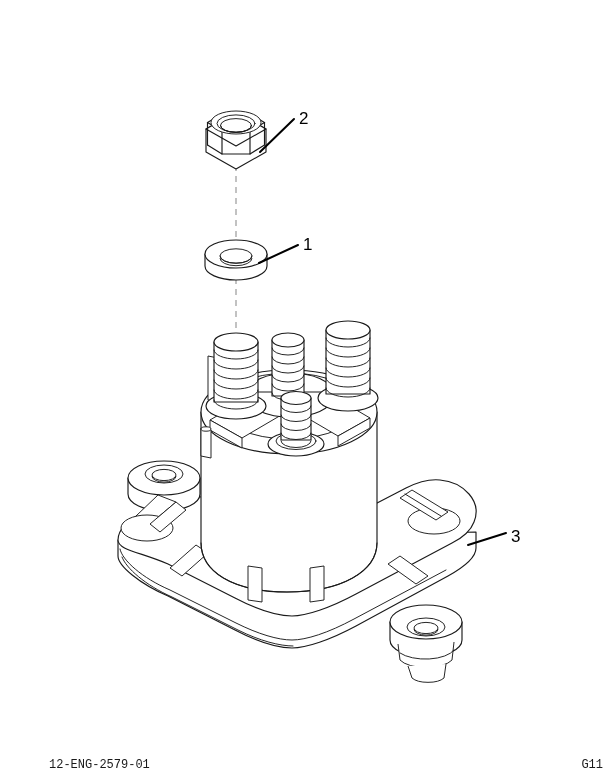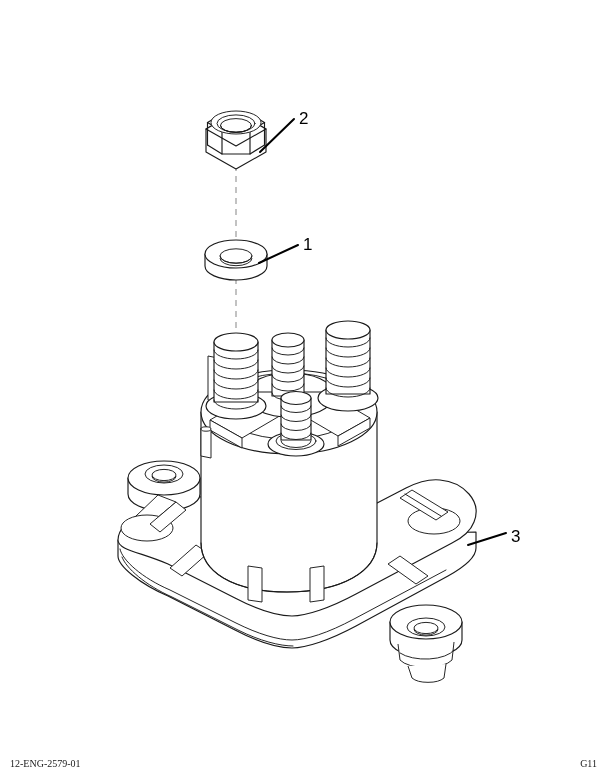--- a/index.html
+++ b/index.html
@@ -31,28 +31,29 @@
     font-size: 17px;
     color: #000000;
     line-height: 1;
     user-select: none;
   }
   #callout-num-2 { left: 299px; top: 110px; }
   #callout-num-1 { left: 303px; top: 236px; }
   #callout-num-3 { left: 511px; top: 528px; }
   .footer-text {
     position: absolute;
-    font-family: Liberation Serif, serif;
-    font-size: 10px;
+    font-family: Liberation Mono, monospace;
+    font-size: 12px;
     color: #1a1a1a;
     line-height: 1;
     white-space: nowrap;
+    margin-left: 39px;
   }
   #footer-part-number { left: 10px; top: 759px; }
-  #footer-page-code  { right: 13px; top: 759px; }
+  #footer-page-code  { right: 7px; top: 759px; }
 </style>
 </head>
 <body>
 
 <div id="page">
 
   <svg id="drawing" viewBox="0 0 610 777" xmlns="http://www.w3.org/2000/svg">
 
     <defs>
       <style type="text/css">

